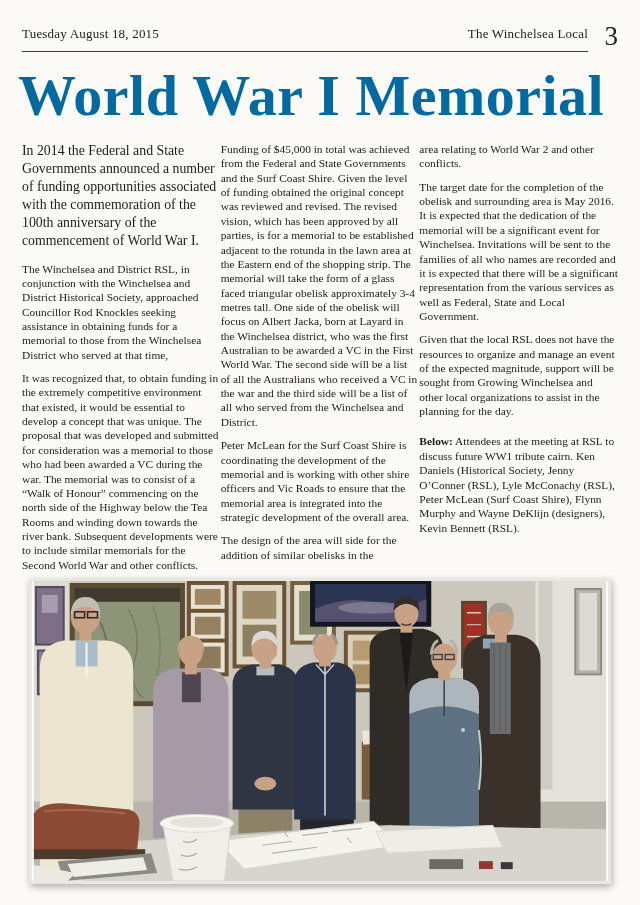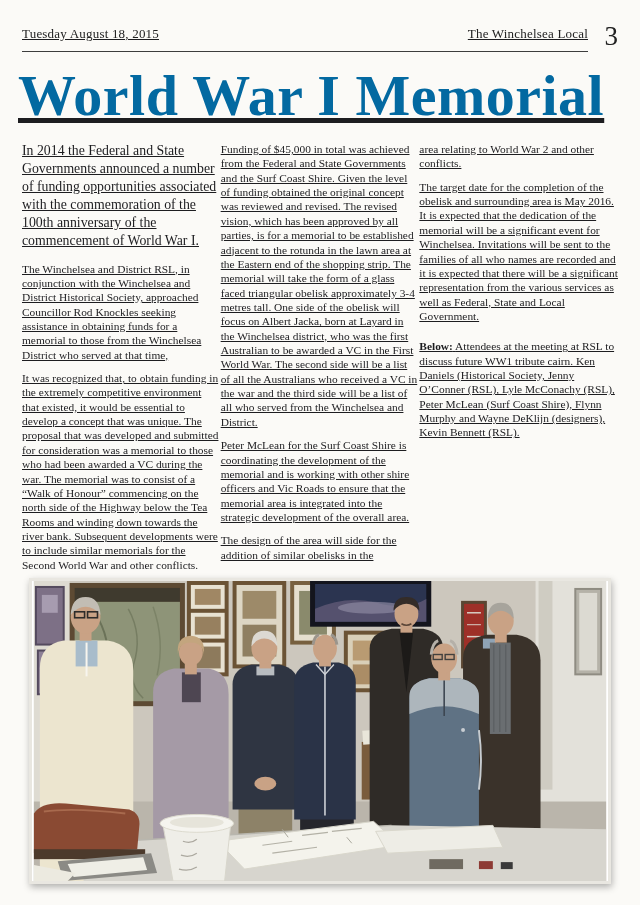--- a/index.html
+++ b/index.html
@@ -3,21 +3,21 @@
 <meta charset="utf-8">
 <style>
   html,body { margin:0; padding:0; }
   body {
     width:640px; height:905px;
     background:#f3f2ee;
     font-family:"Liberation Serif","DejaVu Serif",serif;
   }
   .page {
     position:relative; width:640px; height:905px; box-sizing:border-box;
-    background:#fbfaf7; color:#1d1d20; overflow:hidden;text-decoration:underline;
+    background:#fbfaf7; color:#1d1d20; overflow:hidden;
   }
   
   .header { position:relative; margin:26px 22px 0 22px; }
   .header-main {
     display:flex; justify-content:space-between; align-items:flex-end;
     border-bottom:1.5px solid #3d3d3d; padding-bottom:9px; margin-right:30px;
   }
   .date, .masthead { font-size:13px; letter-spacing:0.2px; color:#222; }
   .page-number { position:absolute; right:0; top:-5px; font-size:27px; color:#222; }
   
@@ -65,20 +65,21 @@
       <p>It was recognized that, to obtain funding in the extremely competitive environment that existed, it would be essential to develop a concept that was unique. The proposal that was developed and submitted for consideration was a memorial to those who had been awarded a VC during the war. The memorial was to consist of a “Walk of Honour” commencing on the north side of the Highway below the Tea Rooms and winding down towards the river bank. Subsequent developments were to include similar memorials for the Second World War and other conflicts.</p>
     </div>
     <div class="col">
       <p>Funding of $45,000 in total was achieved from the Federal and State Governments and the Surf Coast Shire. Given the level of funding obtained the original concept was reviewed and revised. The revised vision, which has been approved by all parties, is for a memorial to be established adjacent to the rotunda in the lawn area at the Eastern end of the shopping strip. The memorial will take the form of a glass faced triangular obelisk approximately 3-4 metres tall. One side of the obelisk will focus on Albert Jacka, born at Layard in the Winchelsea district, who was the first Australian to be awarded a VC in the First World War. The second side will be a list of all the Australians who received a VC in the war and the third side will be a list of all who served from the Winchelsea and District.</p>
       <p>Peter McLean for the Surf Coast Shire is coordinating the development of the memorial and is working with other shire officers and Vic Roads to ensure that the memorial area is integrated into the strategic development of the overall area.</p>
       <p>The design of the area will side for the addition of similar obelisks in the</p>
     </div>
     <div class="col">
       <p>area relating to World War 2 and other conflicts.</p>
       <p>The target date for the completion of the obelisk and surrounding area is May 2016. It is expected that the dedication of the memorial will be a significant event for Winchelsea. Invitations will be sent to the families of all who names are recorded and it is expected that there will be a significant representation from the various services as well as Federal, State and Local Government.</p>
+      <p>Given that the local RSL does not have the resources to organize and manage an event of the expected magnitude, support will be sought from Growing Winchelsea and other local organizations to assist in the planning for the day.</p>
       <p class="caption"><b>Below:</b> <span>Attendees at the meeting at RSL to discuss future WW1 tribute cairn. Ken Daniels (Historical Society, Jenny O’Conner (RSL), Lyle McConachy (RSL), Peter McLean (Surf Coast Shire), Flynn Murphy and Wayne DeKlijn (designers), Kevin Bennett (RSL).</span></p>
     </div>
   </div>
 
   <figure class="photo">
     <svg width="576" height="300" viewBox="0 0 576 302" xmlns="http://www.w3.org/2000/svg">
 
       <rect x="0" y="0" width="576" height="302" fill="#ccc7bd"></rect>
       <rect x="0" y="0" width="36" height="302" fill="#dedbd2"></rect>
       <rect x="505" y="0" width="71" height="302" fill="#e3e1da"></rect>

